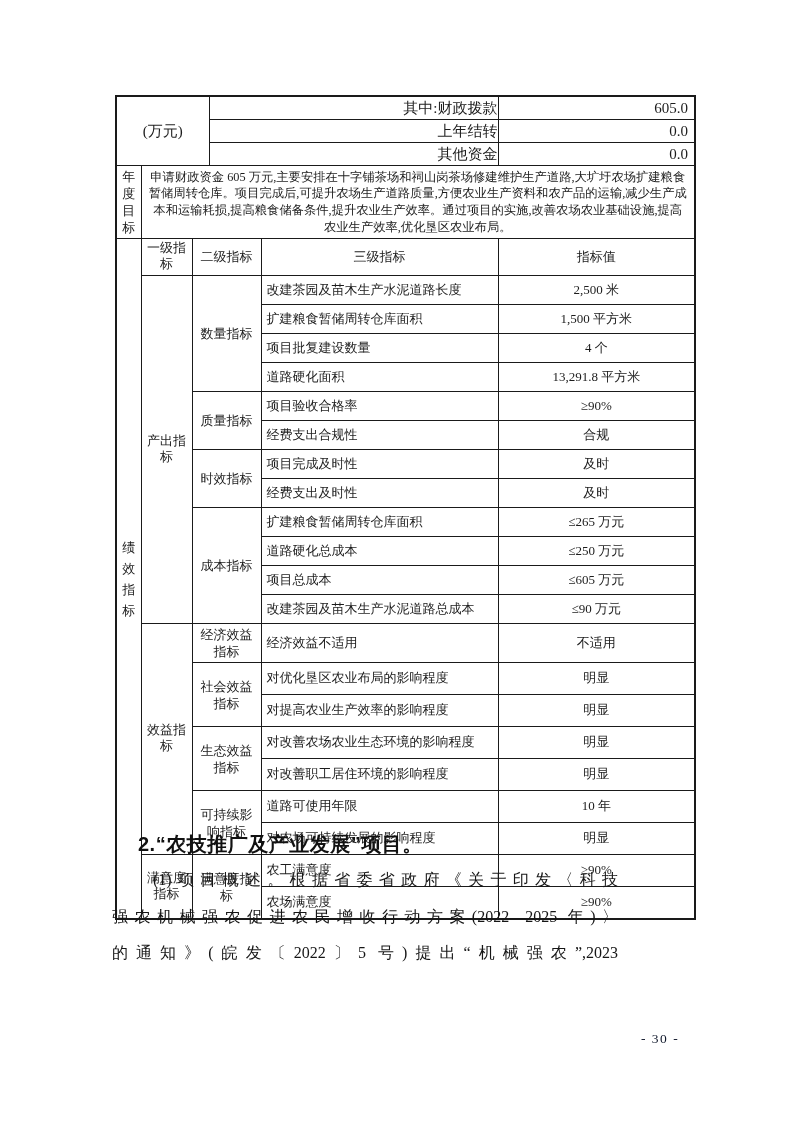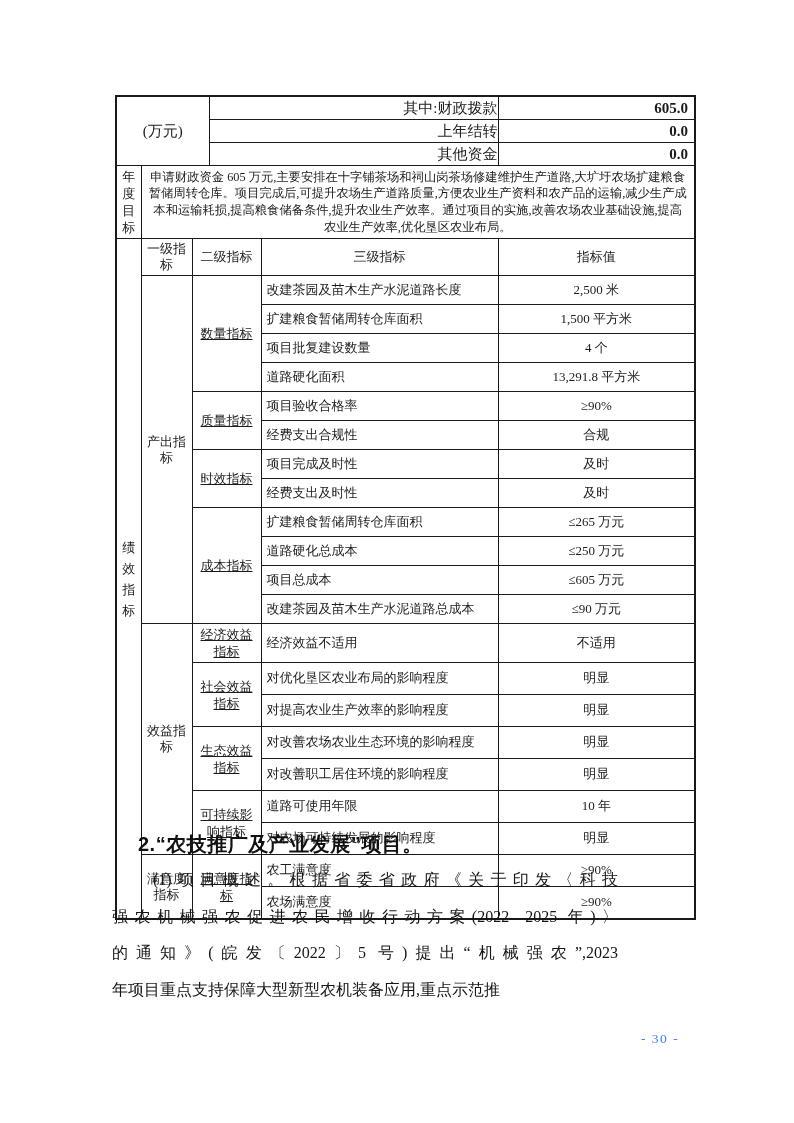--- a/index.html
+++ b/index.html
@@ -10,49 +10,49 @@
   .doc-table{position:absolute;left:115px;top:95px;border-collapse:collapse;table-layout:fixed;
              border:2px solid #1a1a1a;}
   .doc-table td{border:1px solid #1a1a1a;vertical-align:middle;padding:0;
                 font-size:13px;line-height:1.25;color:#1c1c1c;}
 
   
   tr.r-fund td{height:22px;font-size:15px;}
   td.c-unit{text-align:center;}
   td.fund-label{text-align:right;padding-left:29px;}
   td.fund-label.indent{padding-left:71px;}
-  td.fund-value{text-align:right;padding-right:6px;font-size:14px;font-weight:bold;}
+  td.fund-value{text-align:right;padding-right:6px;font-size:14px;}
 
   
   tr.r-goal td{height:68px;text-align:center;}
   td.v-label{text-align:center;padding:2px 5px;line-height:17px;word-break:break-all;}
   td.goal-text{font-size:12.3px;line-height:16.6px;text-align:justify;padding:2px 7px;}
 
   
   tr.r-head td{height:31px;text-align:center;}
-  td.cell-l1{text-align:center;padding:2px 2px;word-break:break-all;line-height:16px;}
-  td.cell-l2{text-align:center;padding:2px 6px;word-break:break-all;line-height:17px;text-decoration:underline;}
+  td.cell-l1{text-align:center;padding:2px 2px;word-break:break-all;line-height:16px;font-family:Liberation Mono, monospace;}
+  td.cell-l2{text-align:center;padding:2px 6px;word-break:break-all;line-height:17px;}
   td.perf-side{line-height:21px;}
   td.ind{text-align:left;padding:2px 4px 2px 5px;}
   td.val{text-align:center;padding:2px 3px;}
   tr.h25 td{height:24px;}
   tr.h33 td{height:32px;}
   tr.h28 td{height:27px;}
 
   
   .heading{position:absolute;left:112px;top:831px;width:506px;box-sizing:border-box;
            padding-left:26px;font-size:20px;font-weight:700;letter-spacing:.5px;
            font-family:"Liberation Sans","DejaVu Sans",sans-serif;color:#111;}
   .body-lines{position:absolute;left:112px;top:862px;width:506px;font-size:16px;color:#161616;}
   .bline{box-sizing:border-box;width:100%;height:36.5px;line-height:36.5px;
          text-align:justify;text-align-last:justify;overflow:hidden;}
   .bline.first{padding-left:41px;}
   .bline.last{text-align:left;text-align-last:left;white-space:nowrap;}
 
-  .page-number{position:absolute;left:641px;top:1031px;font-size:13.5px;letter-spacing:1.5px;color:#3b82f6;}
+  .page-number{position:absolute;left:641px;top:1031px;font-size:13.5px;letter-spacing:1.5px;color:#0f172a;}
 </style>
 </head>
 <body>
 
 <div class="page">
 
   <table class="doc-table">
     <colgroup>
       <col style="width:25px">
         <col style="width:51px">
@@ -195,18 +195,17 @@
       <td class="val">≥90%</td>
     </tr>
   </tbody>
     </table>
 
   <div class="heading">2.“农技推广及产业发展”项目。</div>
   <div class="body-lines">
     <div class="bline first">(1)项目概述。根据省委省政府《关于印发〈科技</div>
     <div class="bline">强农机械强农促进农民增收行动方案(2022—2025 年)〉</div>
     <div class="bline">的通知》(皖发〔2022〕5 号)提出“机械强农”,2023</div>
-    <div class="bline last">年项目重点支持保障大型新型农机装备应用,重点示范推</div>
   </div>
 
   <div class="page-number">- 30 -</div>
 
 </div>
 
 </body></html>

